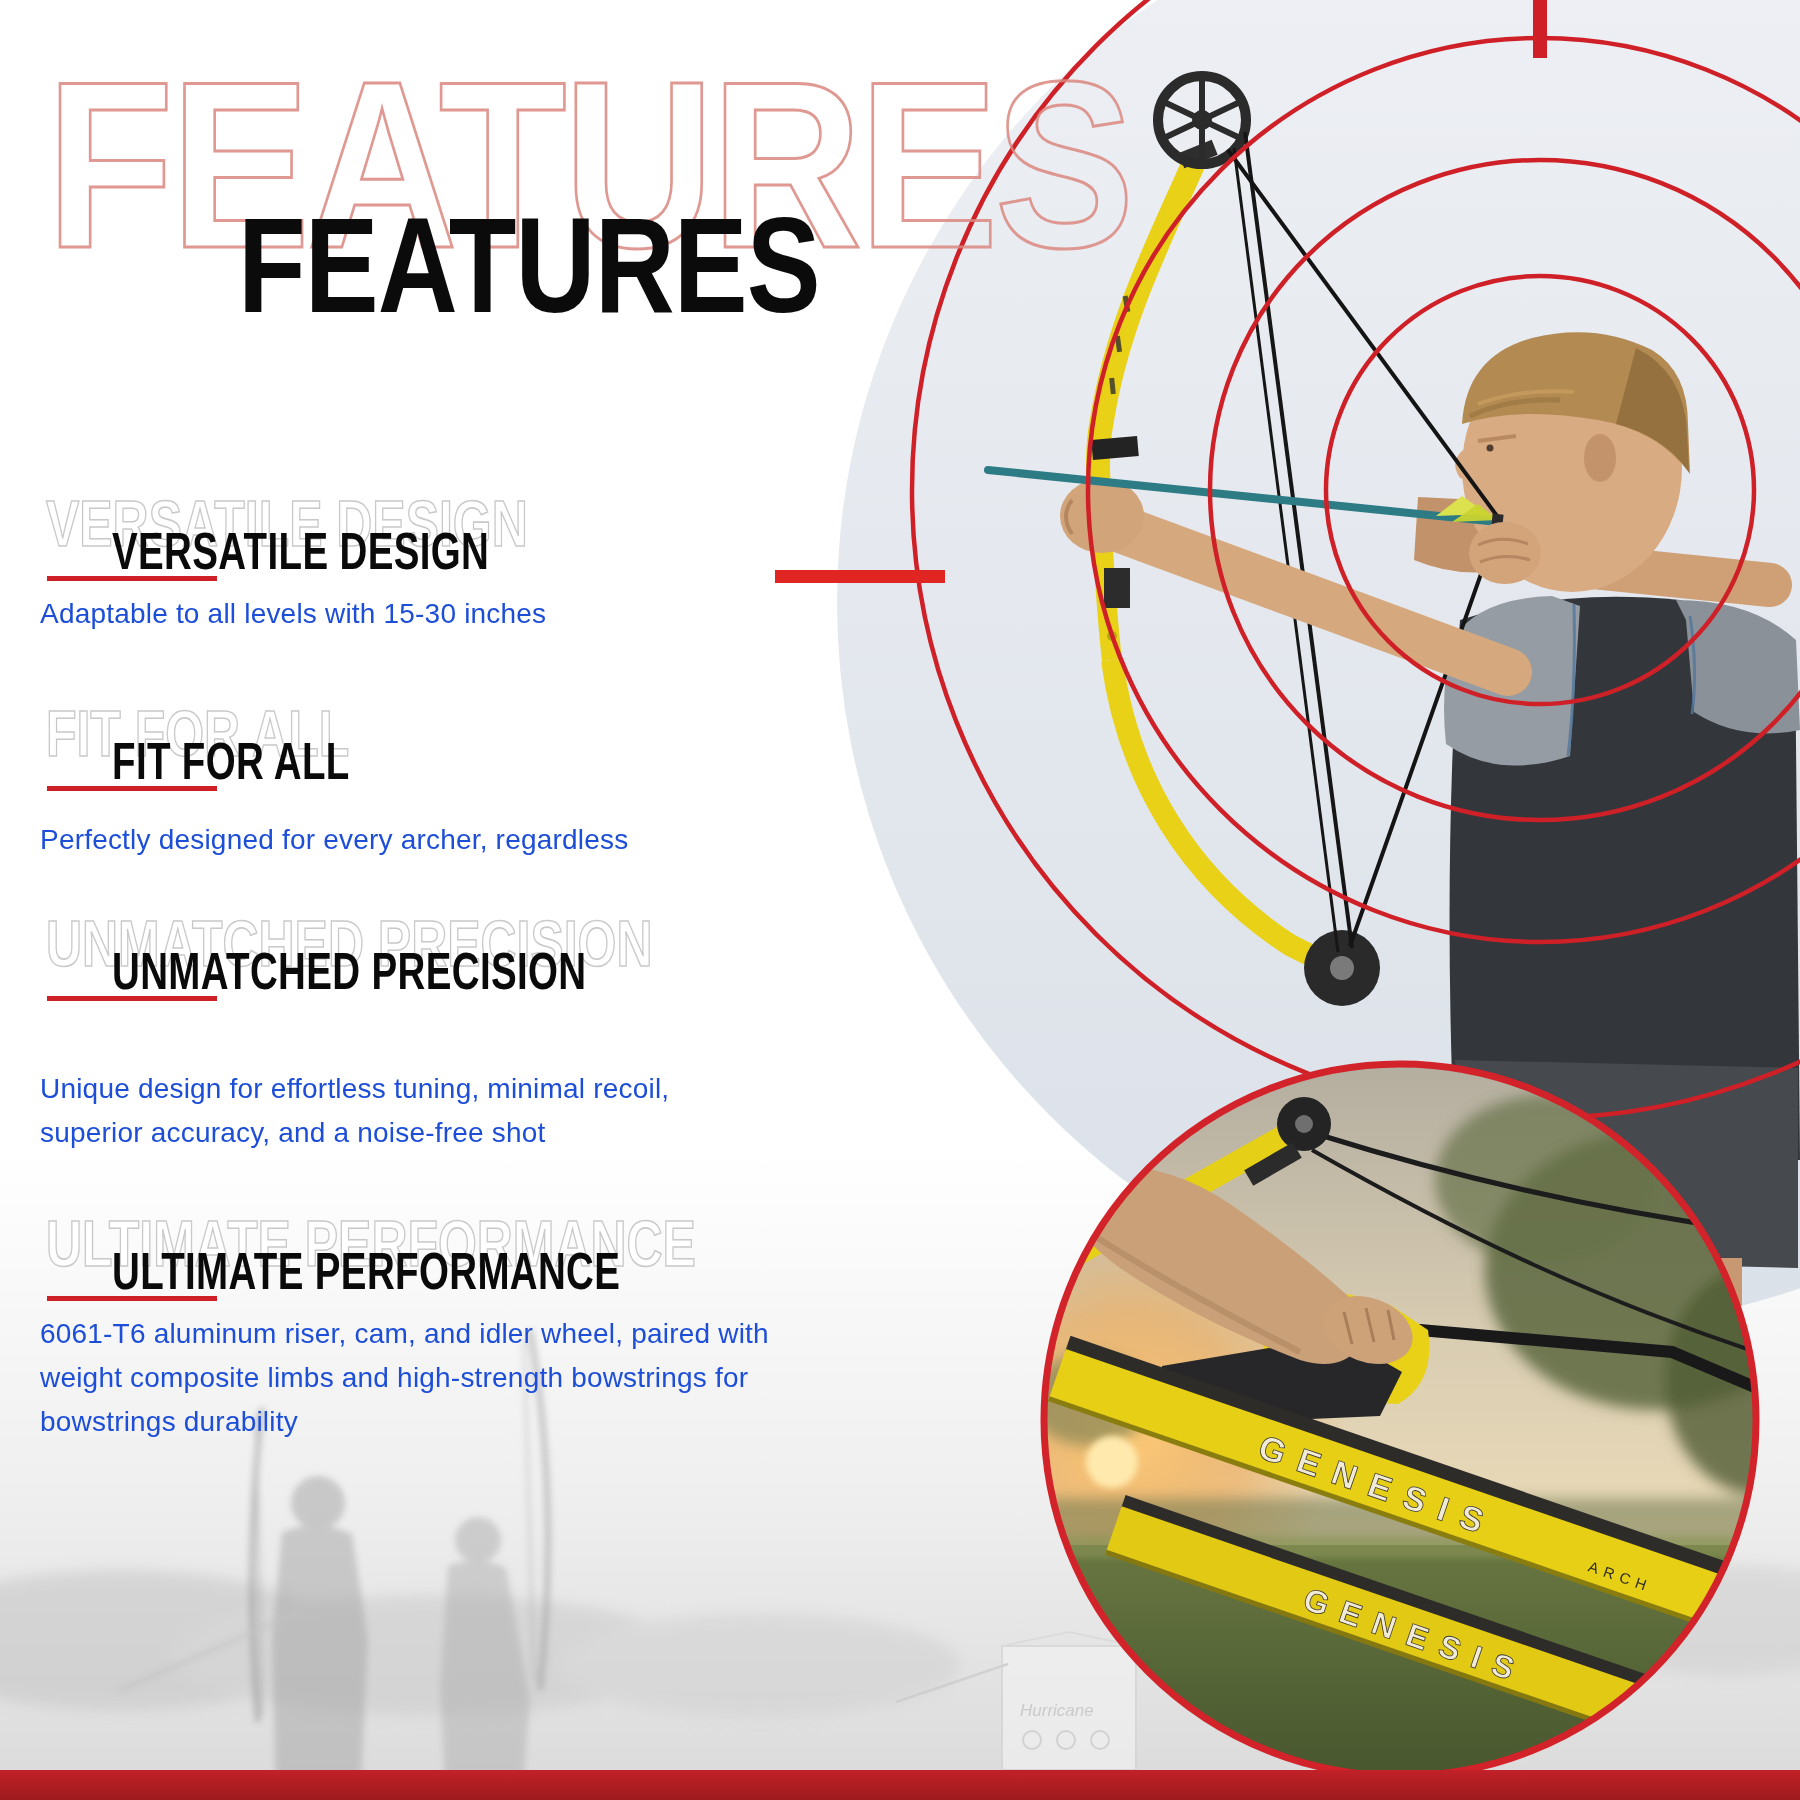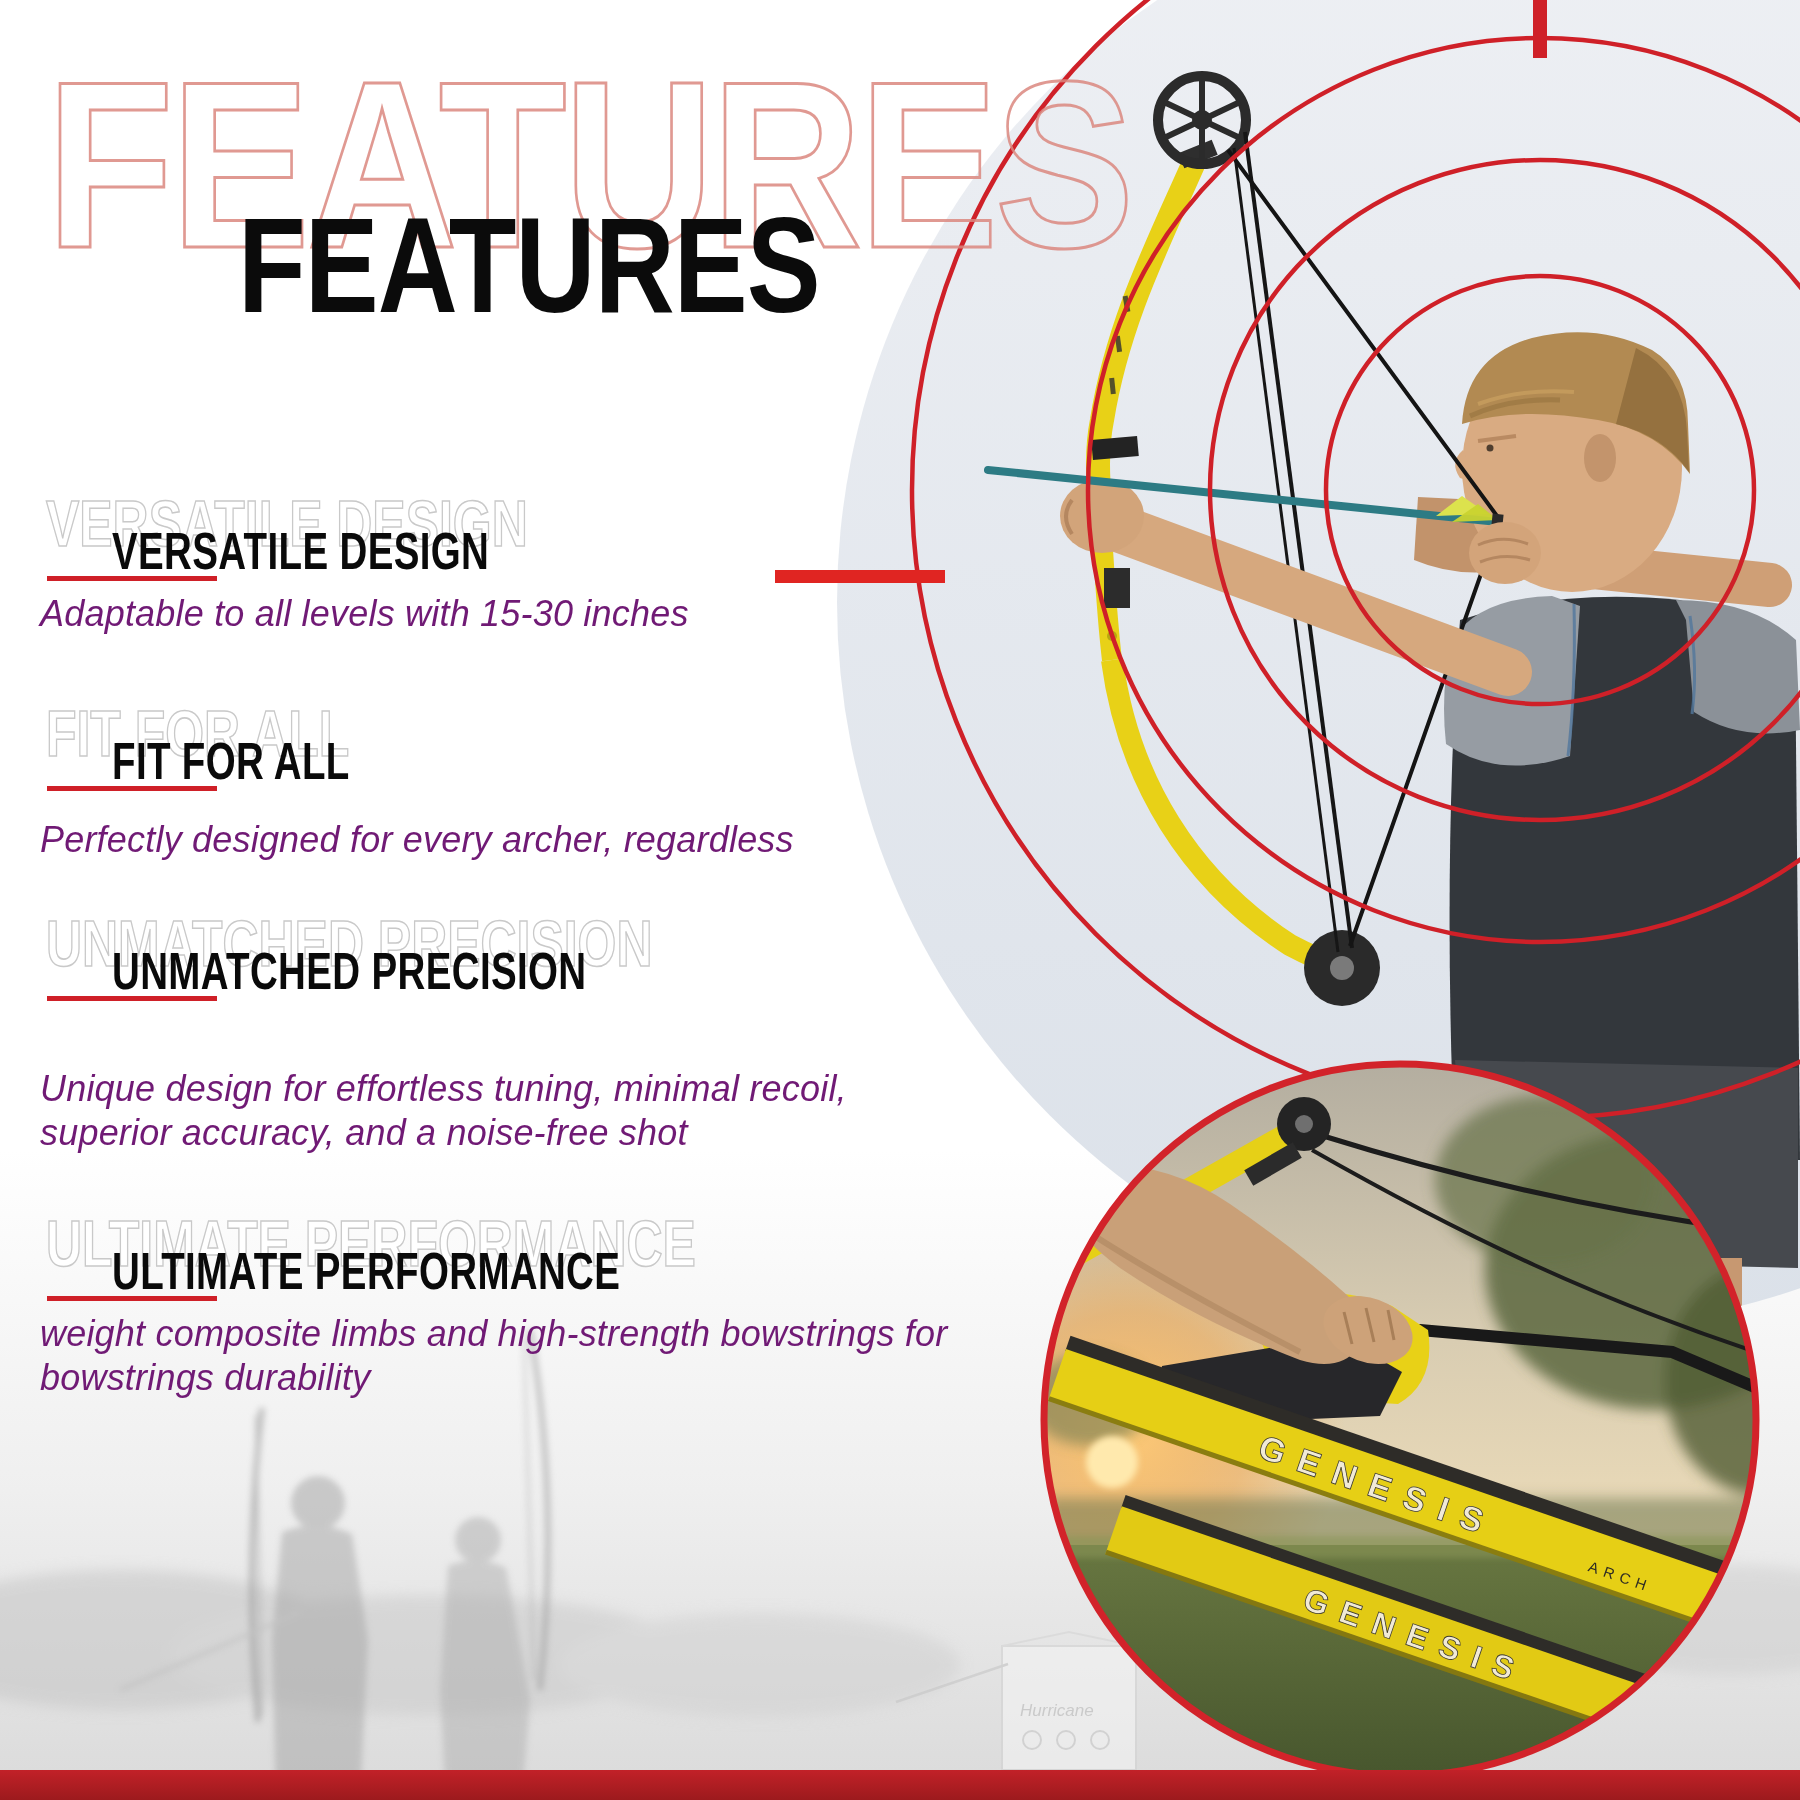--- a/index.html
+++ b/index.html
@@ -10,22 +10,22 @@
   .ghost-title{left:46px;top:46px;font-size:238px;font-weight:bold;letter-spacing:-4px;
                color:transparent;-webkit-text-stroke:3px rgba(219,135,127,0.85);
                transform:scaleX(0.88);transform-origin:left top;}
   .main-title{left:238px;top:198px;font-size:135px;font-weight:bold;color:#0b0b0b;
               transform:scaleX(0.82);transform-origin:left top;letter-spacing:-1px;}
   .ghost-h{left:46px;font-size:64px;font-weight:bold;color:#ffffff;
            -webkit-text-stroke:1.6px #c9c9c9;transform:scaleX(0.78);transform-origin:left top;}
   .solid-h{left:112px;font-size:52px;font-weight:bold;color:#0a0a0a;
            transform:scaleX(0.74);transform-origin:left top;letter-spacing:0.5px;}
   .rule{position:absolute;left:47px;width:170px;height:5px;background:#cf2028;z-index:5;}
-  .body-par{position:absolute;left:40px;z-index:5;font-style:italic;font-size:36px;
-            line-height:44px;color:#701a75;letter-spacing:0.2px;}
+  .body-par{position:absolute;left:40px;z-index:5;font-size:28px;
+            line-height:44px;color:#1d4ed8;letter-spacing:0.2px;}
 </style>
 </head>
 <body>
 
 <div id="poster">
 
   <svg id="scene" width="1800" height="1800" viewBox="0 0 1800 1800">
     <defs>
       <clipPath id="bigCircle">
           <circle cx="1563" cy="602" r="726"></circle>
@@ -248,17 +248,18 @@
   <div class="rule" style="top:996px"></div>
   <div class="body-par" style="top:1067px">
     <div>Unique design for effortless tuning, minimal recoil,</div>
     <div>superior accuracy, and a noise-free shot</div>
   </div>
 
   <div class="txt ghost-h" style="top:1212px">ULTIMATE PERFORMANCE</div>
   <div class="txt solid-h" style="top:1245px">ULTIMATE PERFORMANCE</div>
   <div class="rule" style="top:1296px"></div>
   <div class="body-par" style="top:1312px">
+    <div>6061-T6 aluminum riser, cam, and idler wheel, paired with</div>
     <div>weight composite limbs and high-strength bowstrings for</div>
     <div>bowstrings durability</div>
   </div>
 
 </div>
 
 </body></html>

